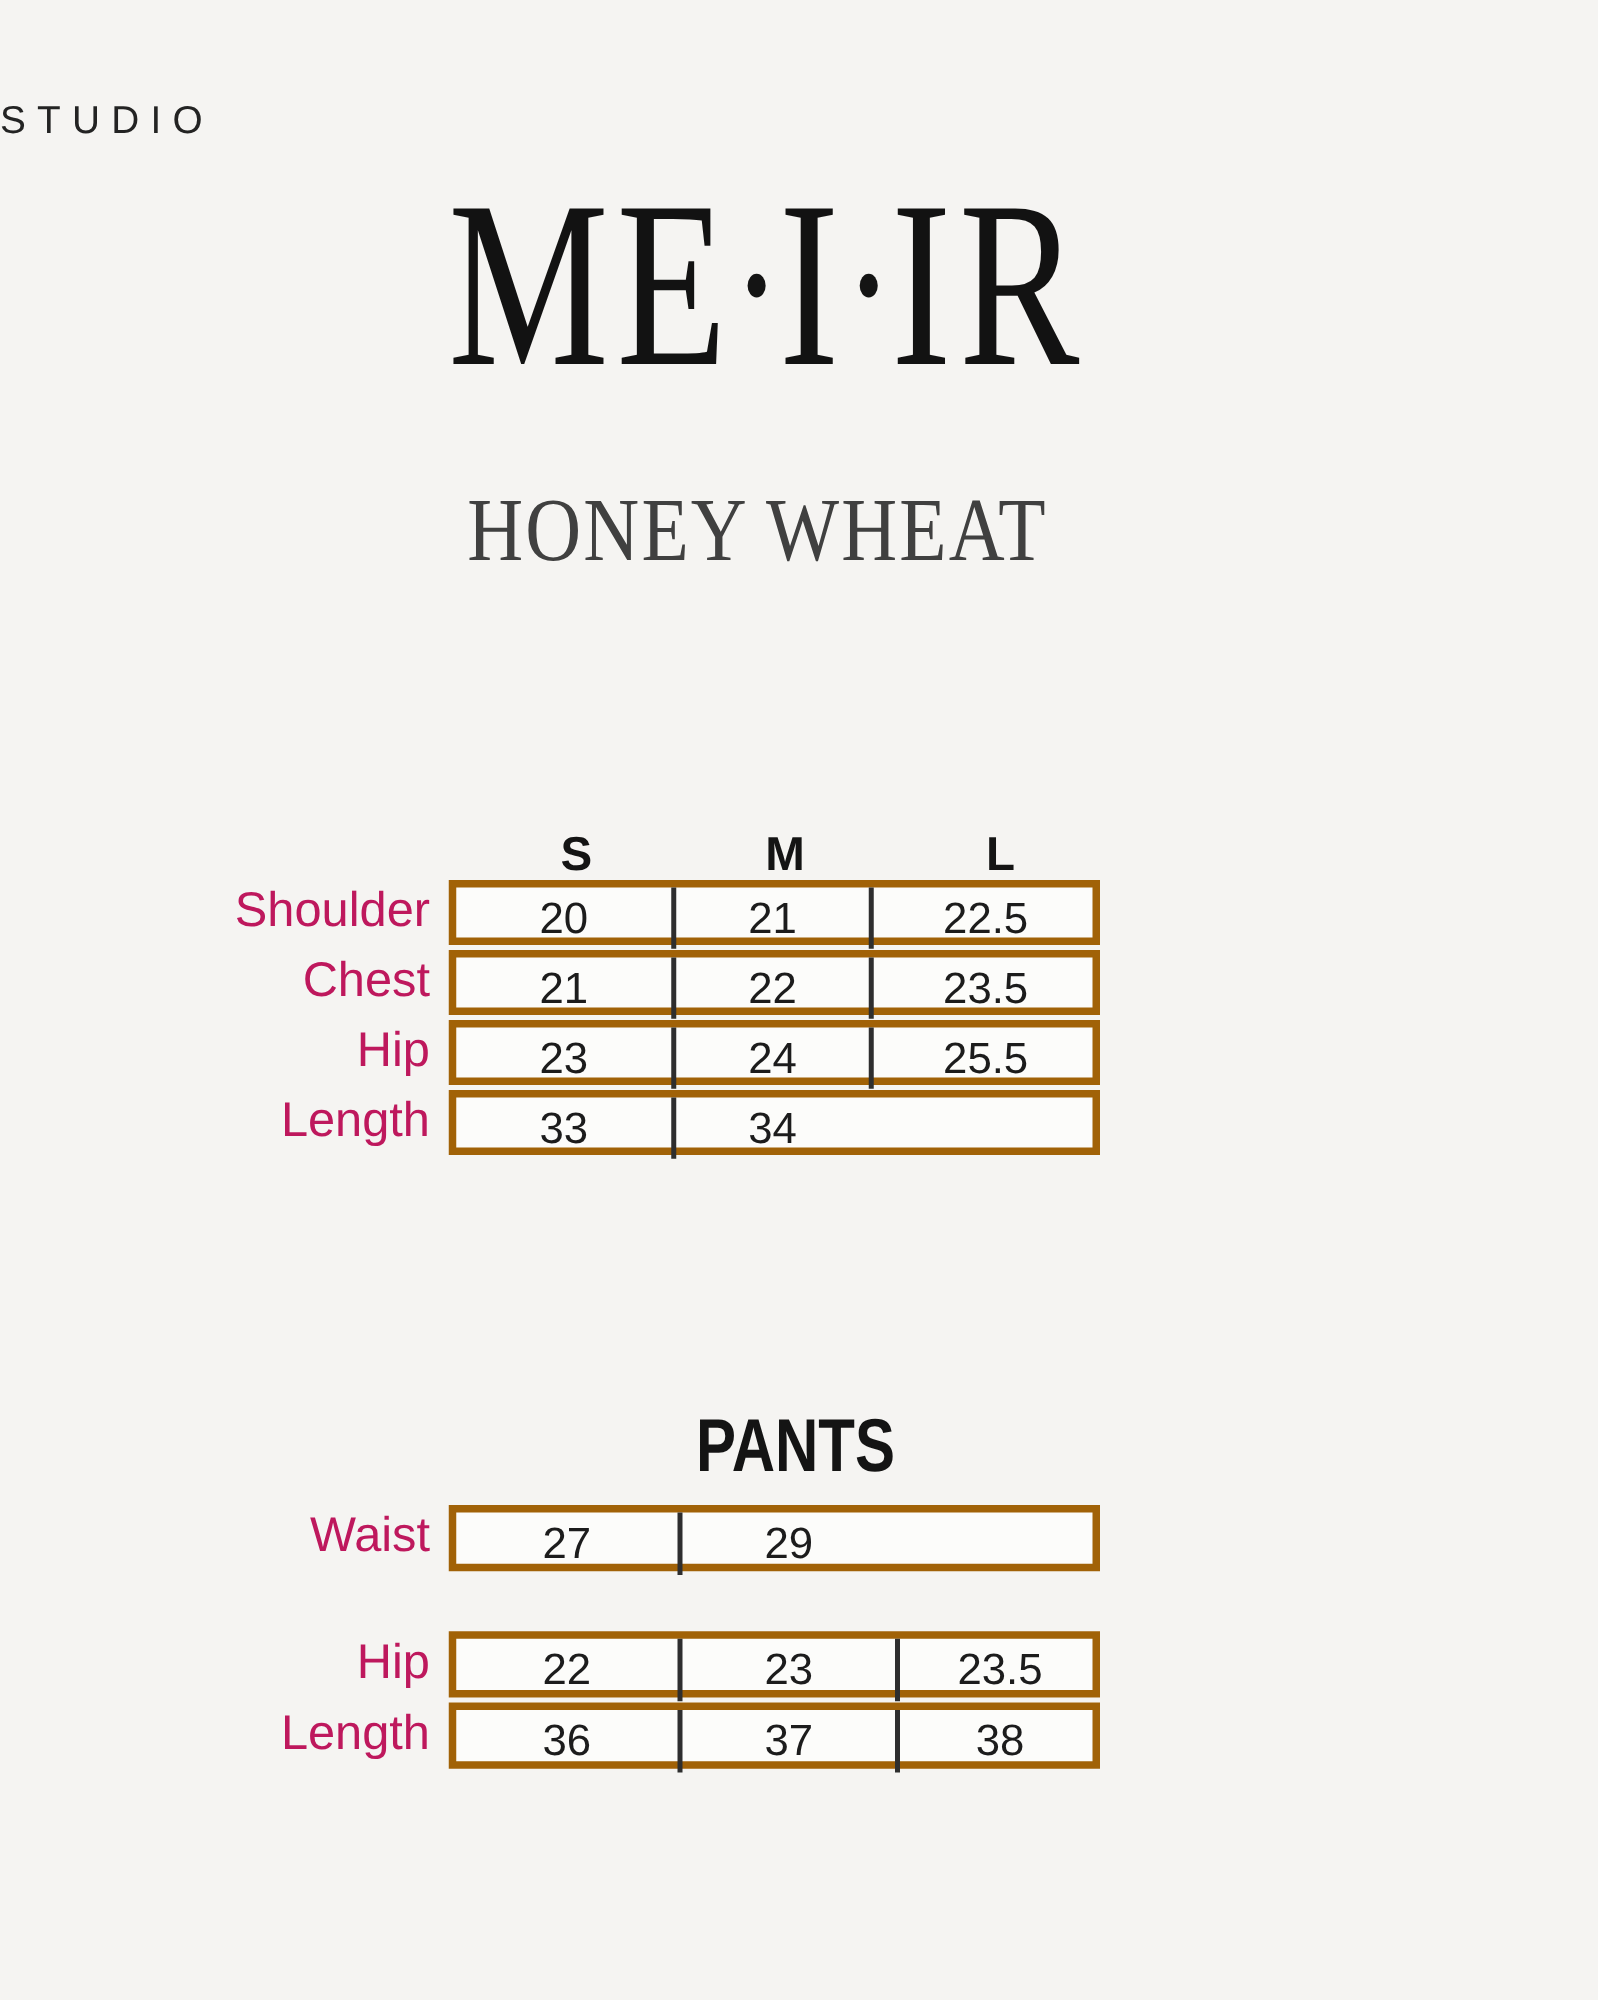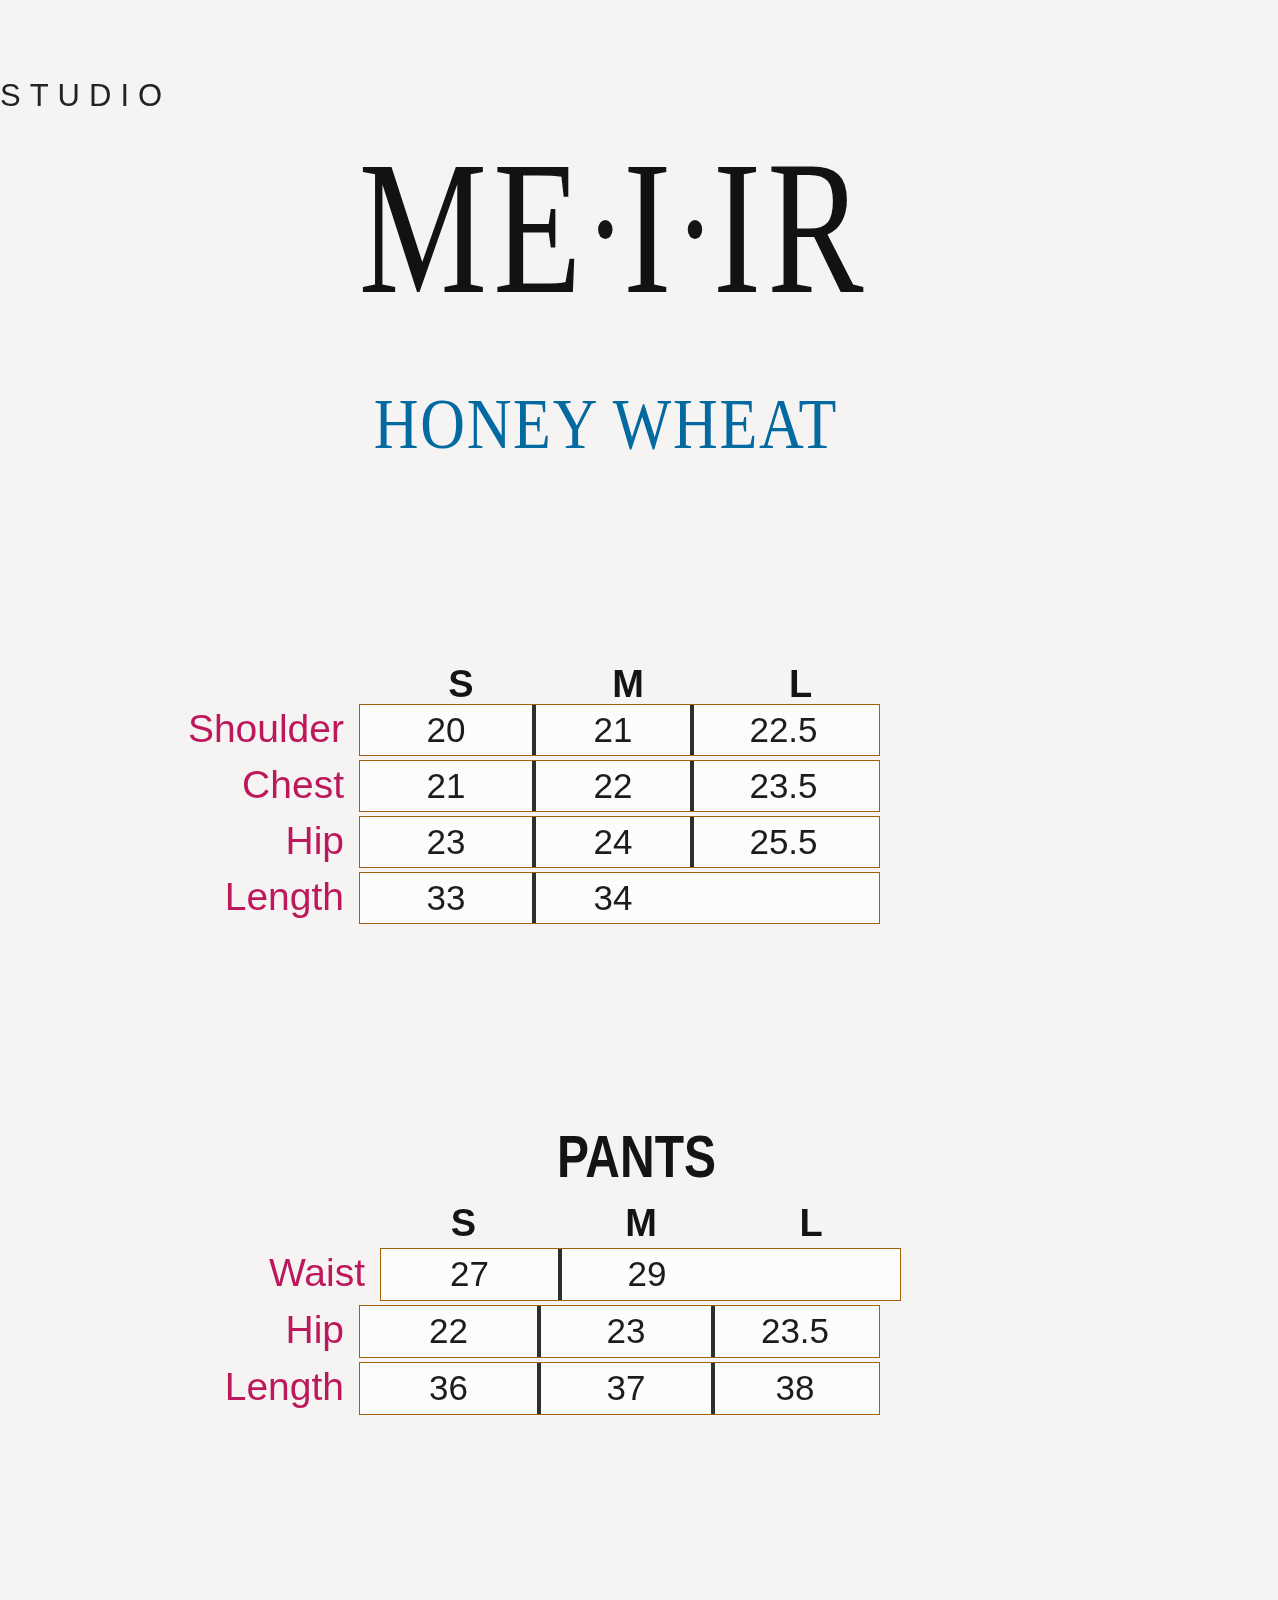--- a/index.html
+++ b/index.html
@@ -38,21 +38,21 @@
     position:relative;top:-53px;
     margin:0 14px;
   }
 
   .product-title{
     position:absolute;top:382px;left:0;right:66px;
     text-align:center;
     font-family:"Liberation Serif", serif;
     font-size:72px;line-height:84px;
     letter-spacing:2px;
-    color:#0369a1;
+    color:#404040;
     white-space:nowrap;
   }
   .product-title .squeeze{display:inline-block;transform:scaleX(0.86);transform-origin:center;}
 
   
   .size-headers{
     position:absolute;left:373px;width:521px;
     display:grid;
     font-weight:700;font-size:38px;line-height:40px;
     text-align:center;color:#141414;
@@ -66,21 +66,21 @@
   }
   .row-label{
     width:359px;box-sizing:border-box;
     padding-right:15px;
     text-align:right;
     font-size:39px;color:#be185d;
   }
   .grid-row{
     width:521px;box-sizing:border-box;
     display:grid;
-    border:1px solid #a16207;
+    border:6px solid #a16207;
     background:#fcfcfa;
   }
   .cell{
     text-align:center;
     font-size:35px;color:#1c1c1c;
     box-sizing:border-box;
   }
   .cell + .cell{border-left:4px solid #2e2e2e;}
 
   .r52 .row-label,.r52 .cell{line-height:49px;}
@@ -157,21 +157,21 @@
   <div class="pants-title">
     <span class="squeeze">PANTS</span>
   </div>
 
   <div class="size-headers t2-cols" style="top:1203px;">
     <span>S</span>
     <span>M</span>
     <span>L</span>
   </div>
 
-  <div class="chart-row r53" style="top:1248px;padding-left:21px;">
+  <div class="chart-row r53" style="top:1204px;">
     <div class="row-label">Waist</div>
     <div class="grid-row" style="display:grid;grid-template-columns:177px 174px 164px;">
       <div class="cell">27</div>
       <div class="cell">29</div>
     </div>
   </div>
 
   <div class="chart-row r53" style="top:1305px;">
     <div class="row-label">Hip</div>
     <div class="grid-row" style="display:grid;grid-template-columns:177px 174px 164px;">

